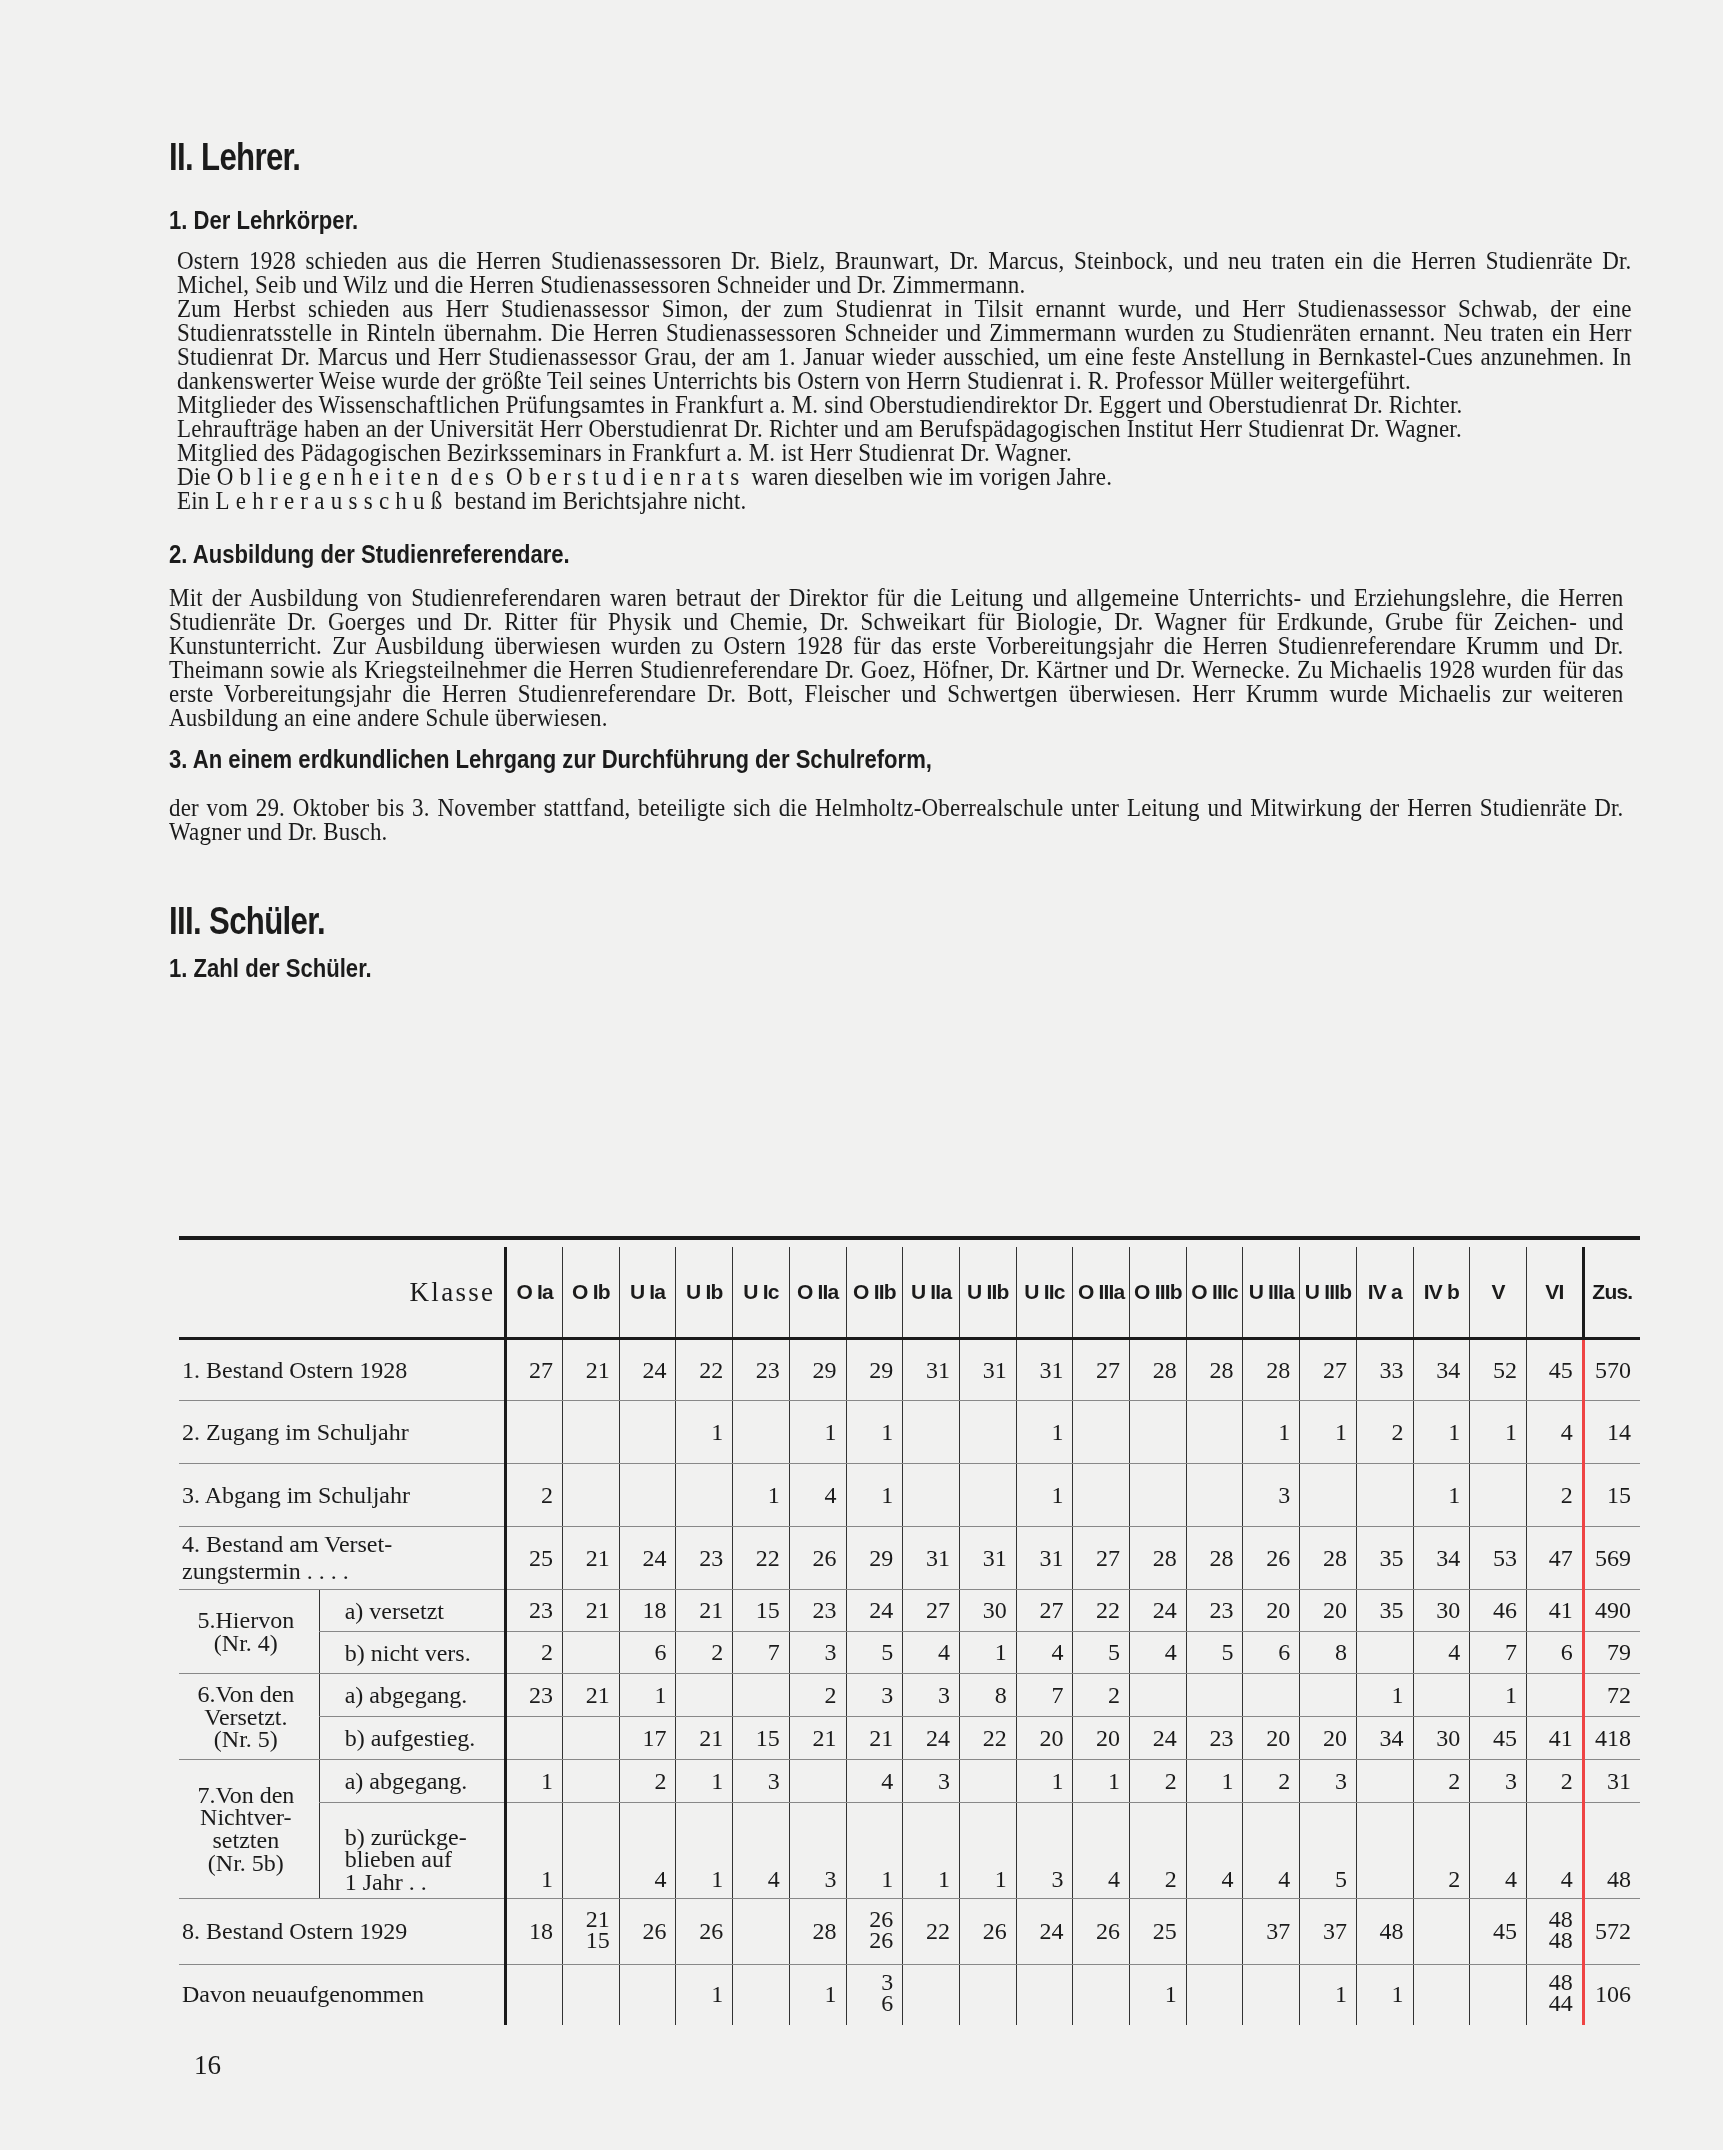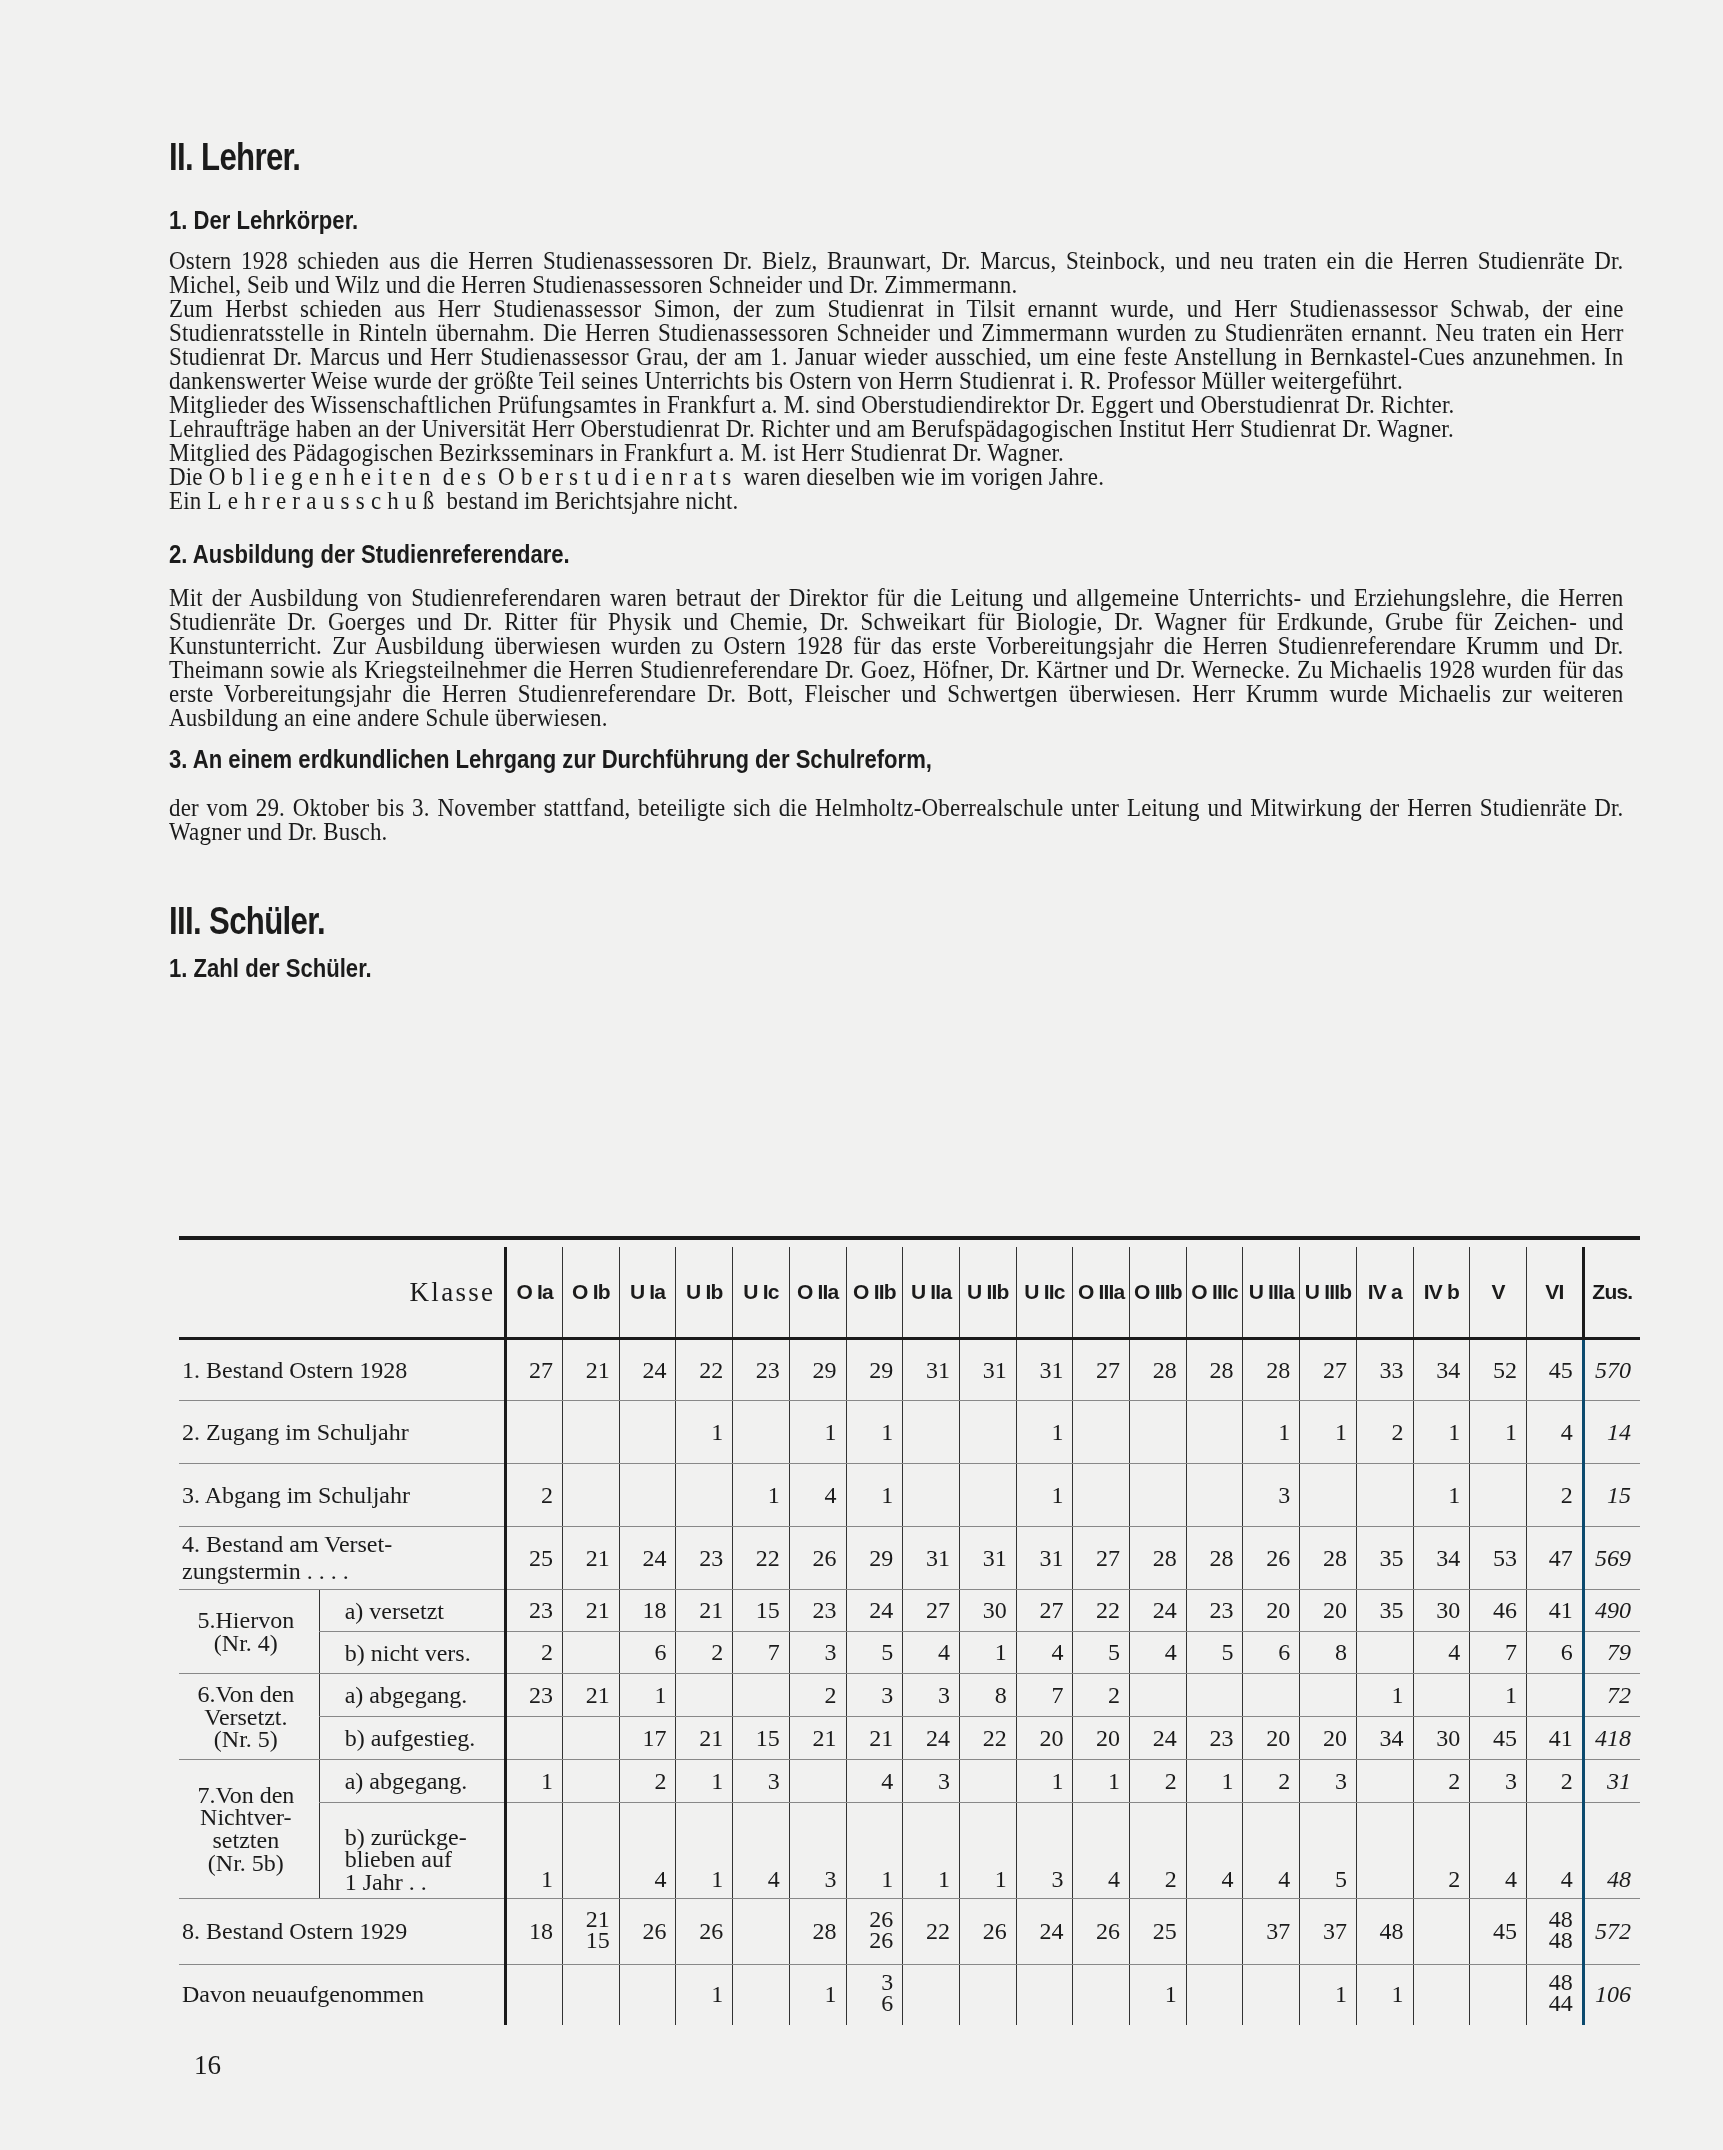--- a/index.html
+++ b/index.html
@@ -40,21 +40,21 @@
     line-height: 24px;
     text-align: justify;
     text-align-last: left;
     transform: scaleX(0.92);
     transform-origin: left;
     width: 1581px;
     letter-spacing: 0.2px;
   }
   .spaced { letter-spacing: 6.8px; }
   #sub1 { margin-top: 25.6px; }
-  #lehrkoerper-body { margin-top: 13.6px; }
+  #lehrkoerper-body { margin-top: 13.6px; margin-left: 8px; }
   #sub2 { margin-top: 25.6px; }
   #ausbildung-body { margin-top: 16.6px; }
   #sub3 { margin-top: 13.6px; }
   #lehrgang-body { margin-top: 21px; }
   #sec3 { margin-top: 56px; }
   #sub31 { margin-top: 10.5px; }
 
   
   .tablewrap { position: absolute; left: 179px; top: 1236px; width: 1461px; }
   .rule-top { height: 3.8px; background: #1b1b1b; margin-bottom: 7.5px; }
@@ -107,21 +107,21 @@
   }
   table.stats td.lbl-sub {
     text-align: left;
     border-left: 1.5px solid #333;
     border-right: 3px solid #1b1b1b;
     padding-left: 25px;
     line-height: 22.6px;
     white-space: nowrap;
   }
   table.stats td.lbl-full { border-right: 3px solid #1b1b1b; }
-  table.stats td.zus { border-left: 3px solid #0c4a6e; font-style: italic; }
+  table.stats td.zus { border-left: 3px solid #ef4444; }
   .stack { display: inline-block; line-height: 21px; text-align: center; }
   tr.r1 td { height: 60px; }
   tr.r2 td, tr.r3 td { height: 62px; }
   tr.r4 td { height: 62px; }
   tr.r5a td, tr.r5b td { height: 41px; }
   tr.r6a td, tr.r6b td { height: 42px; }
   tr.r7a td { height: 42px; }
   tr.r7b td { height: 90px; vertical-align: bottom; padding-bottom: 4.5px; }
   tr.r8 td { height: 65px; }
   tr.r9 td { height: 60px; border-bottom: none; }

